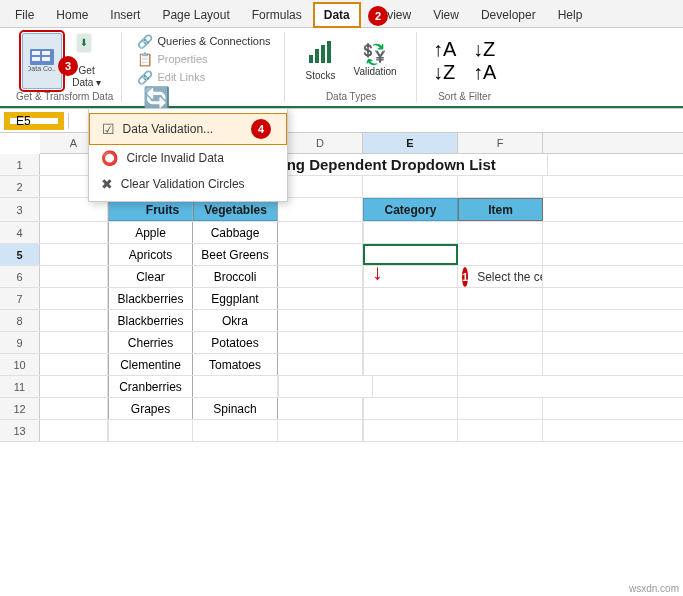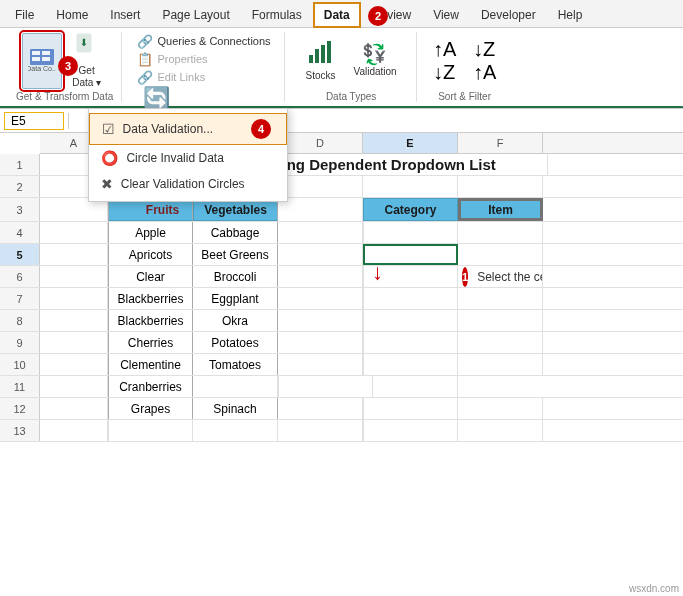--- a/index.html
+++ b/index.html
@@ -25,21 +25,21 @@
     .ribbon-small-btn.disabled { color: #aaa; }
 
     
     .dropdown-menu { position: absolute; top: 108px; left: 88px; background: #fff; border: 1px solid #ccc; box-shadow: 2px 2px 8px rgba(0,0,0,0.2); z-index: 100; padding: 4px 0; min-width: 200px; }
     .dropdown-item { display: flex; align-items: center; padding: 5px 12px; cursor: pointer; font-size: 12px; color: #333; }
     .dropdown-item.highlighted { background: #fff3e0; border: 1px solid #d4860f; }
     .dropdown-item-icon { margin-right: 8px; font-size: 14px; color: #555; }
 
     
     .formula-bar { display: flex; align-items: center; border-bottom: 1px solid #ccc; height: 24px; padding: 0 4px; gap: 4px; }
-    .cell-ref { border: 1px solid #eab308; padding: 0 6px; font-size: 12px; min-width: 60px; height: 18px; display: flex; align-items: center; }
+    .cell-ref { border: 6px solid #eab308; padding: 0 6px; font-size: 12px; min-width: 60px; height: 18px; display: flex; align-items: center; }
     .formula-divider { width: 1px; height: 16px; background: #ccc; }
     .formula-input { flex: 1; font-size: 12px; color: #333; }
 
     
     .spreadsheet { display: flex; flex-direction: column; flex: 1; }
     .col-headers { display: flex; margin-left: 40px; background: #f5f5f5; border-bottom: 1px solid #ccc; }
     .col-header { border-right: 1px solid #ccc; font-size: 11px; color: #555; text-align: center; display: flex; align-items: center; justify-content: center; height: 20px; background: #f5f5f5; }
     .col-header.active { background: #d0e4f5; color: #1a1a1a; font-weight: bold; }
 
     .rows-container { display: flex; flex-direction: column; overflow: hidden; }
@@ -50,29 +50,29 @@
 
     
     .col-a { width: 68px; min-width: 68px; }
     .col-b { width: 85px; min-width: 85px; }
     .col-c { width: 85px; min-width: 85px; }
     .col-d { width: 85px; min-width: 85px; }
     .col-e { width: 95px; min-width: 95px; }
     .col-f { width: 85px; min-width: 85px; }
 
     
-    .header-fruit { background: #5bb8e0; color: #7f1d1d; font-weight: bold; text-align: center; justify-content: center; border: 1px solid #4a9fc0; padding-left: 28px; }
+    .header-fruit { background: #5bb8e0; color: #0f172a; font-weight: bold; text-align: center; justify-content: center; border: 1px solid #4a9fc0; padding-left: 28px; }
     .header-veg { background: #5bb8e0; color: #1a1a1a; font-weight: bold; text-align: center; justify-content: center; border: 1px solid #4a9fc0; }
     .data-cell { text-align: center; justify-content: center; }
     .fruit-col { border-left: 1px solid #aaa; border-right: 1px solid #aaa; }
     .veg-col { border-right: 1px solid #aaa; }
 
     
     .header-category { background: #5bb8e0; color: #1a1a1a; font-weight: bold; text-align: center; justify-content: center; border: 1px solid #4a9fc0; }
-    .header-item { background: #5bb8e0; color: #1a1a1a; font-weight: bold; text-align: center; justify-content: center; border: 3px solid #737373; }
+    .header-item { background: #5bb8e0; color: #1a1a1a; font-weight: bold; text-align: center; justify-content: center; border: 1px solid #737373; }
     .active-cell { border: 2px solid #1a7340 !important; }
 
     
     .title-cell { font-size: 15px; font-weight: bold; color: #1a1a1a; text-align: center; justify-content: center; }
 
     
     .step-circle { display: inline-flex; align-items: center; justify-content: center; width: 20px; height: 20px; border-radius: 50%; background: #cc0000; color: #fff; font-size: 11px; font-weight: bold; margin-right: 3px; }
 
     .select-cell-text { font-size: 12px; color: #333; margin-left: 6px; }
 

